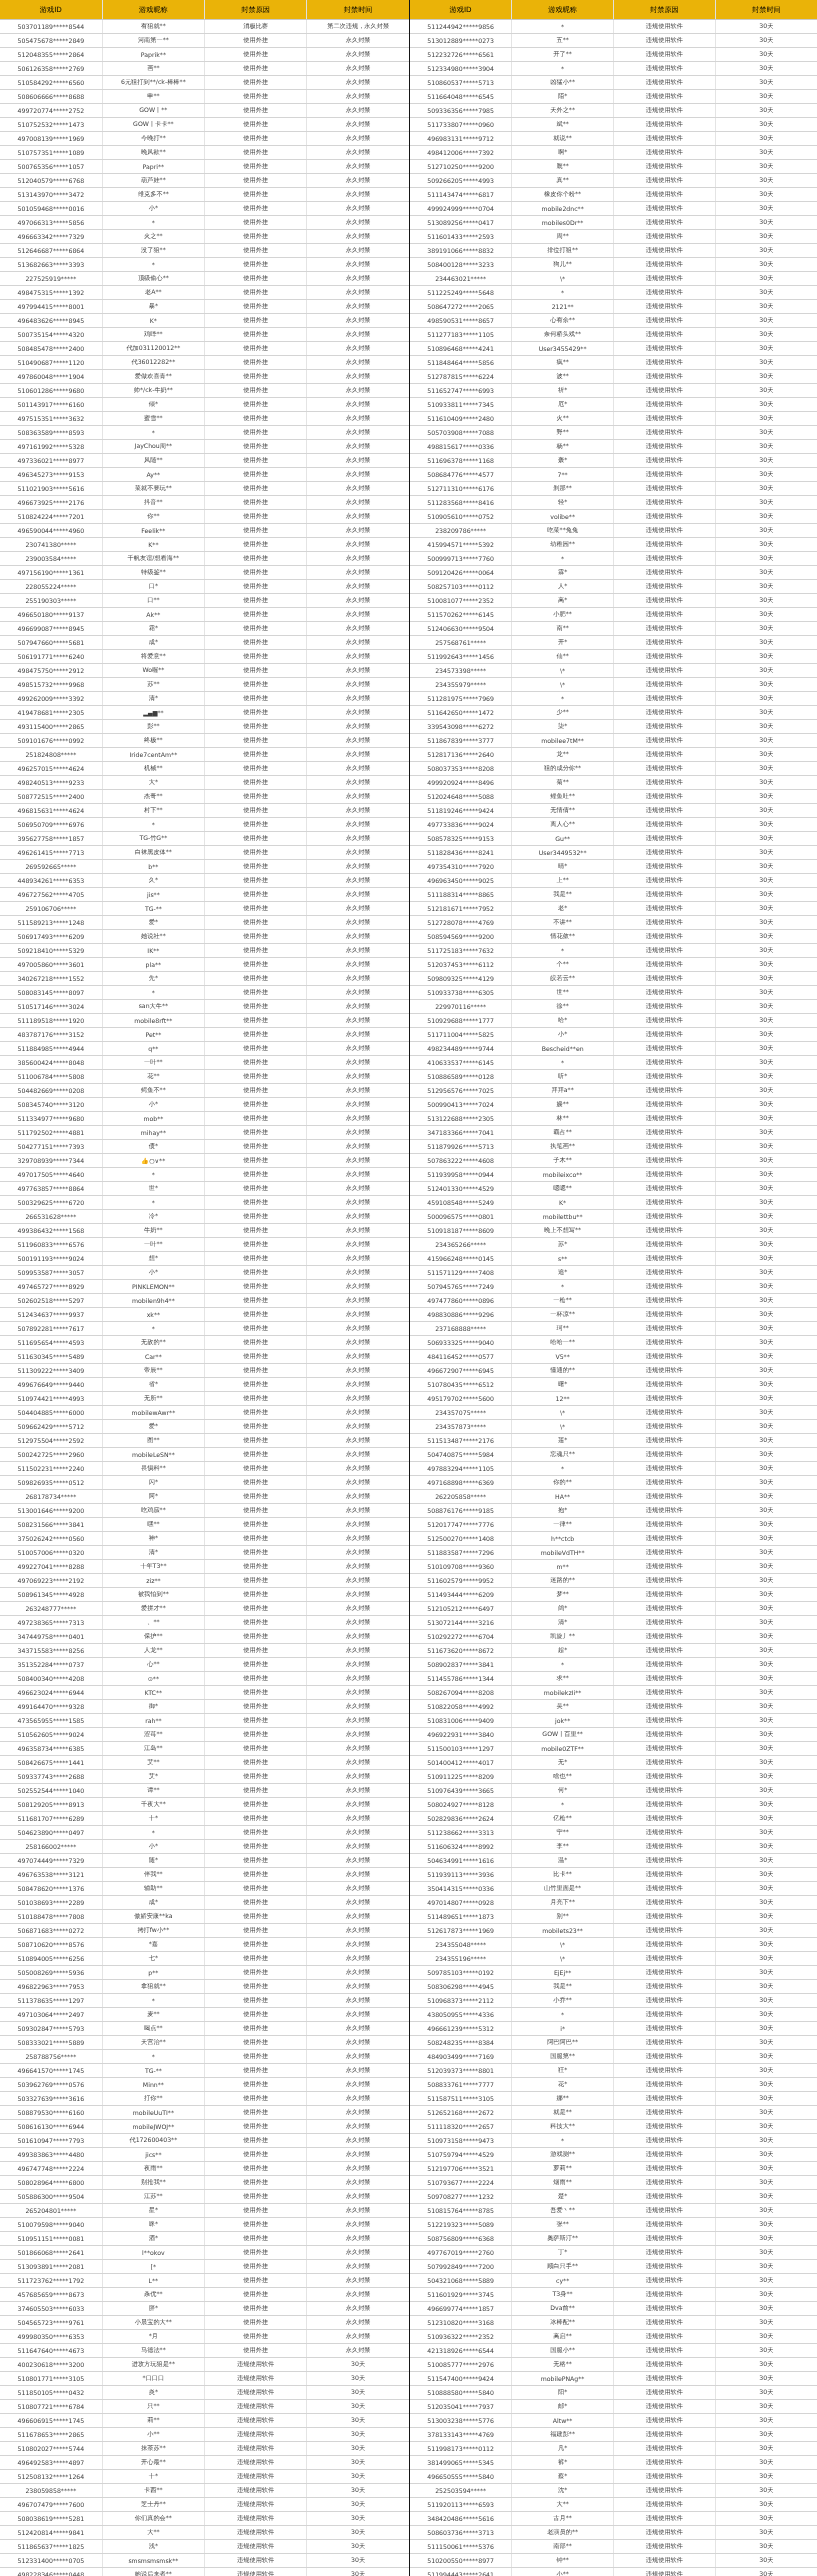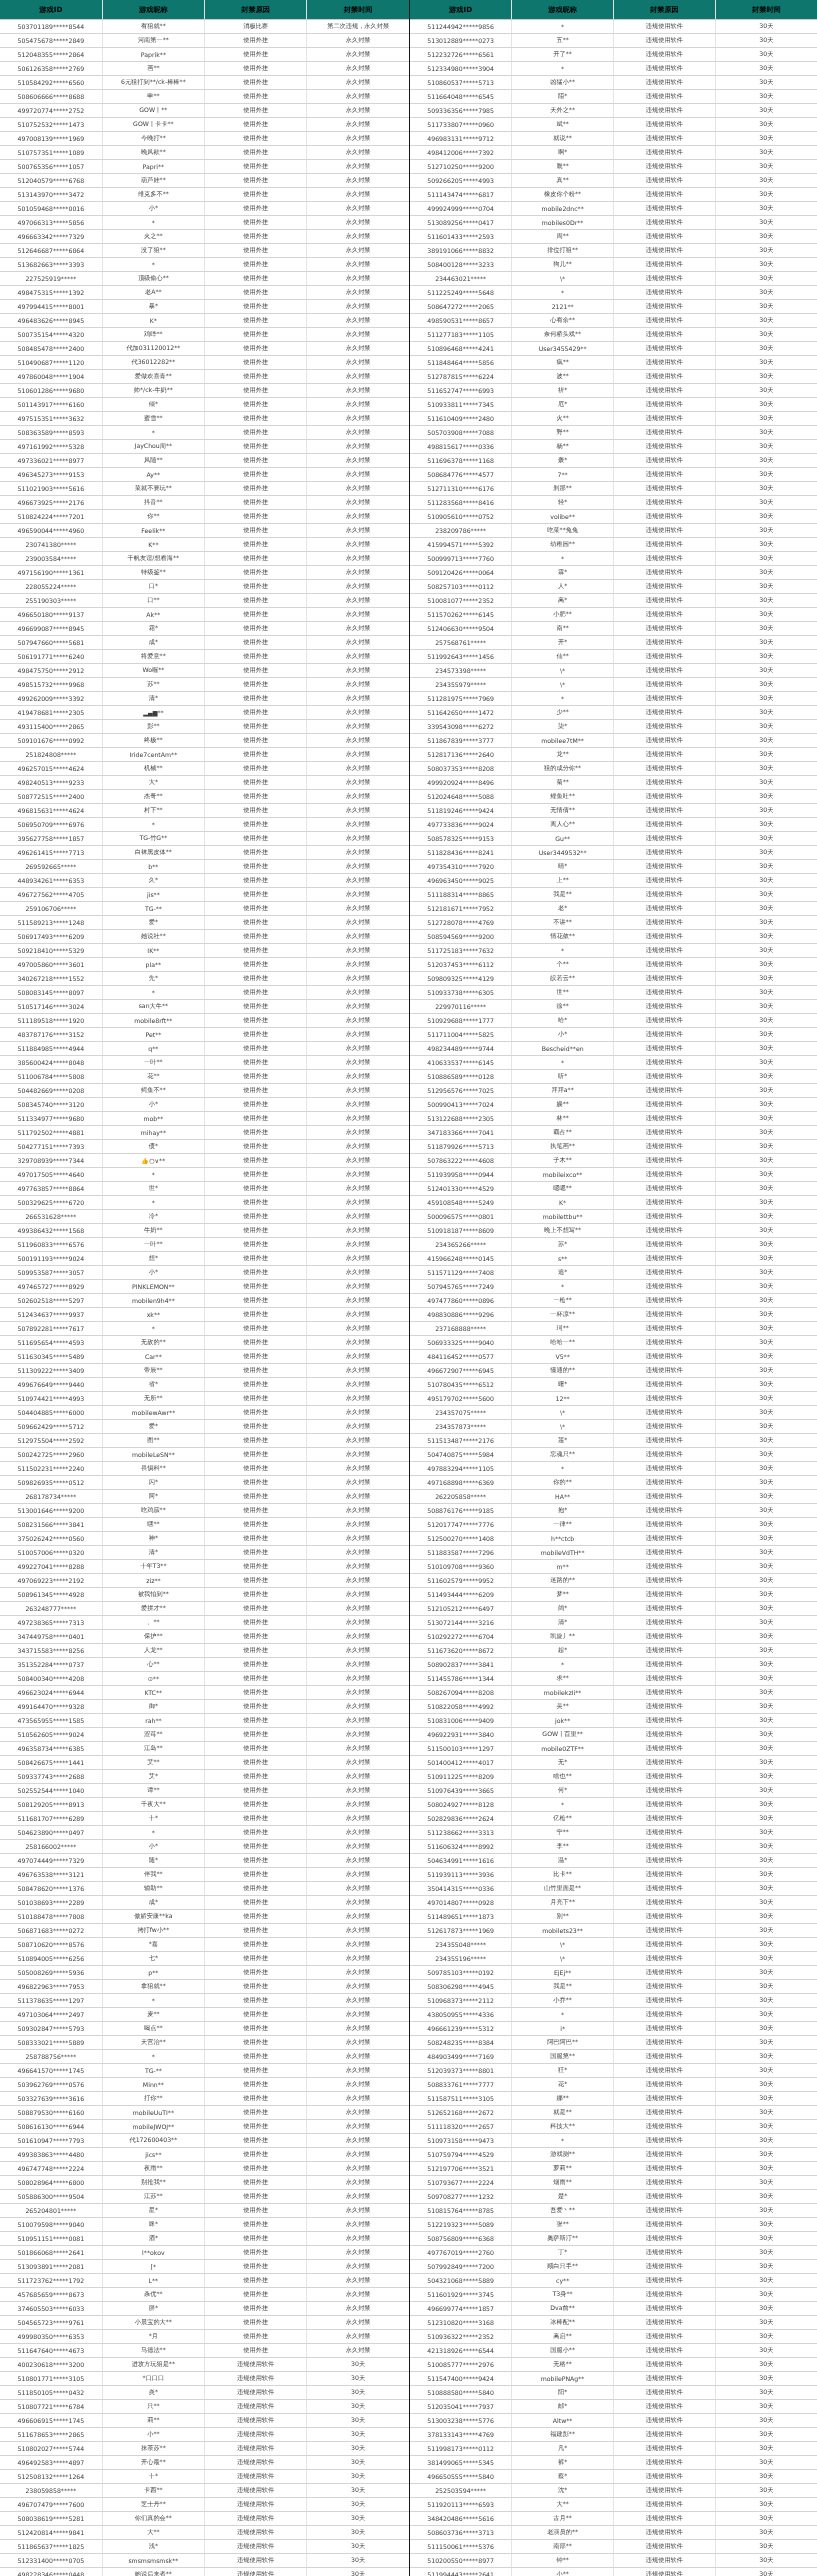--- a/index.html
+++ b/index.html
@@ -2,21 +2,21 @@
 <html style="font-size:8.2px"><head>
 <meta charset="utf-8">
 <style>
   html,body{margin:0;padding:0;background:#ffffff;}
   body{width:817px;height:3209px;overflow:hidden;font-family:"DejaVu Sans",sans-serif;}
   .wrap{display:flex;align-items:flex-start;width:817px;}
   .half{width:409px;flex:0 0 409px;}
   .half.right{flex:0 0 407px;width:407px;border-left:1.5px solid #151515;min-height:3209px;}
   table{border-collapse:collapse;table-layout:fixed;width:100%;}
   col{width:25%;}
-  th{height:17px;background:#0f766e;color:#000000;font-size:7.2px;font-weight:bold;
+  th{height:17px;background:#eab308;color:#000000;font-size:7.2px;font-weight:normal;
      border-left:0.5px solid rgba(0,0,0,0.12);border-bottom:0.5px solid #c9c9c9;
      text-align:center;overflow:hidden;white-space:nowrap;margin-top:8px;}
   th:first-child{border-left:none;}
   td{height:14px;box-sizing:border-box;background:#ffffff;color:#3d3d3d;font-size:6.2px;
      border-left:0.5px solid #e4e4e4;border-bottom:0.5px solid #d4d4d4;
      text-align:center;vertical-align:middle;overflow:hidden;white-space:nowrap;padding:0 1px;}
   td:first-child{border-left:none;}
 </style>
 </head>
 <body>

